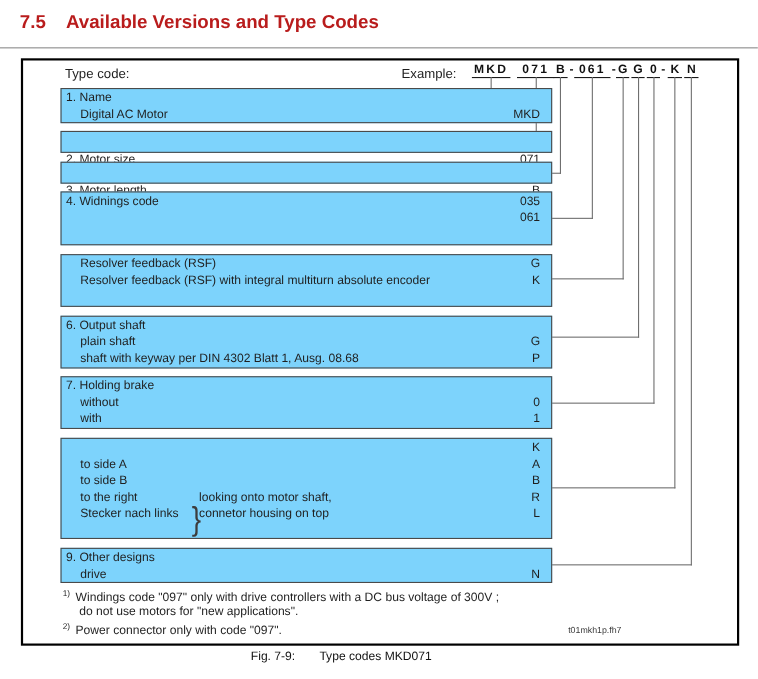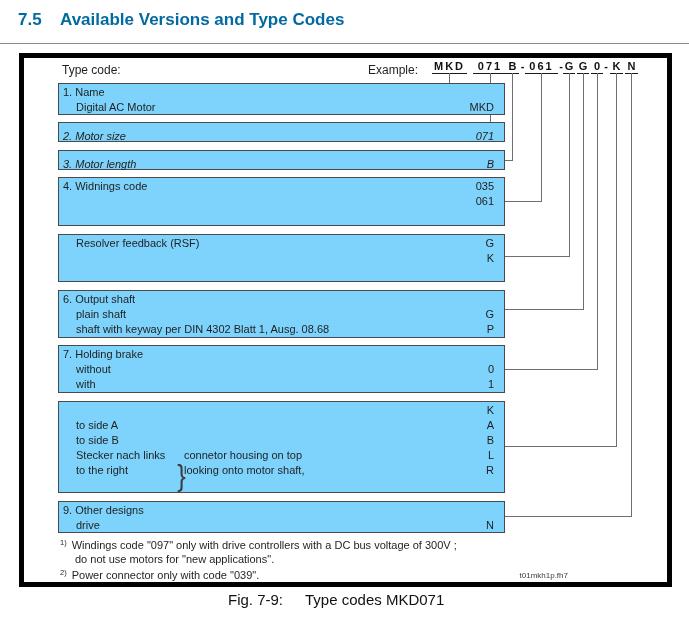--- a/index.html
+++ b/index.html
@@ -2,27 +2,27 @@
 <html><head>
 <meta charset="utf-8">
 <style>
   html,body{margin:0;padding:0;}
   body{
     width:689px;height:617px;position:relative;background:#ffffff;
     font-family:"Liberation Sans","DejaVu Sans",sans-serif;
     color:#1f1f1f;overflow:hidden;
   }
   
-  .title{position:absolute;left:18px;top:10px;font-size:17px;font-weight:bold;color:#0369a1;}
+  .title{position:absolute;left:18px;top:10px;font-size:17px;font-weight:bold;color:#b91c1c;}
   .title .secnum{display:inline-block;width:42px;}
   .hrule{position:absolute;left:0;top:43px;width:689px;height:0;border-top:1px solid #8a8a8a;}
   
   .outer{
     position:absolute;left:19px;top:53px;width:653px;height:534px;
-    border:5px solid #000000;box-sizing:border-box;
+    border:2px solid #000000;box-sizing:border-box;
   }
   .tclabel{position:absolute;left:38px;top:5px;font-size:12px;}
   .exlabel{position:absolute;left:344px;top:5px;font-size:12px;}
   
   .cg{
     position:absolute;top:2px;height:13px;line-height:13px;
     font-size:11px;font-weight:bold;color:#111;text-align:center;
     border-bottom:1.5px solid #1a1a1a;
   }
   .w3{letter-spacing:2px;}
@@ -40,35 +40,35 @@
   .tbox{
     position:absolute;left:34px;width:447px;box-sizing:border-box;
     border:1px solid #4a4a4a;background:#7dd3fc;
     font-size:11px;padding:1px 10px 0 4px;
   }
   .row{position:relative;height:15px;line-height:15px;white-space:nowrap;}
   .sub{padding-left:13px;}
   .val{position:absolute;right:0;top:0;}
   .supref{position:absolute;right:-11px;top:-2px;font-size:7.5px;}
   .supx{font-size:7.5px;vertical-align:4px;}
-  .single{padding-top:4px;font-style:italic;}
+  .single{padding-top:16px;}
   .single .row{height:18px;line-height:18px;}
   .lbl8{display:inline-block;width:108px;}
   .brace{
     position:absolute;left:117px;top:58px;width:18px;height:32px;
     font-size:30px;line-height:31px;font-weight:300;color:#3d3d3d;
     transform:scaleX(0.85);
   }
   
   .fn{position:absolute;left:36px;font-size:11px;white-space:nowrap;}
   .fn2{left:51px;}
   .fnm{font-size:7.5px;vertical-align:4px;margin-right:5px;}
   .fileref{position:absolute;left:394px;top:513px;width:150px;text-align:right;font-size:8px;color:#3a3a3a;}
   
-  .caption{position:absolute;left:228px;top:591px;font-size:15px;color:#111;white-space:nowrap;}
+  .caption{position:absolute;left:228px;top:591px;font-size:11px;color:#111;white-space:nowrap;}
   .caption .figlabel{margin-right:22px;}
 </style>
 </head>
 <body>
 
 <div class="title">
   <span class="secnum">7.5</span><span>Available Versions and Type Codes</span>
 </div>
 <div class="hrule"></div>
 
@@ -131,20 +131,21 @@
         <span class="val">061</span>
       </div>
   </div>
 
   <div class="tbox" style="top:176px;height:48px">
     <div class="row sub">
       <span>Resolver feedback (RSF)</span>
       <span class="val">G</span>
     </div>
     <div class="row sub">
+      <span>Resolver feedback (RSF) with integral multiturn absolute encoder</span>
       <span class="val">K</span>
     </div>
   </div>
 
   <div class="tbox" style="top:232px;height:48px">
     <div class="row"><span>6. Output shaft</span></div>
     <div class="row sub">
       <span>plain shaft</span>
       <span class="val">G</span>
     </div>
@@ -172,46 +173,46 @@
     </div>
     <div class="row sub">
       <span>to side A</span>
       <span class="val">A</span>
     </div>
     <div class="row sub">
       <span>to side B</span>
       <span class="val">B</span>
     </div>
     <div class="row sub">
+      <span class="lbl8">to the right</span><span>looking onto motor shaft,</span>
+      <span class="val">R</span>
+    </div>
+    <div class="row sub">
       <span class="lbl8">Stecker nach links</span><span>connetor housing on top</span>
       <span class="val">L</span>
     </div>
-    <div class="row sub">
-      <span class="lbl8">to the right</span><span>looking onto motor shaft,</span>
-      <span class="val">R</span>
-    </div>
     <div class="brace">}</div>
   </div>
 
   <div class="tbox" style="top:443px;height:32px">
     <div class="row"><span>9. Other designs</span></div>
     <div class="row sub">
       <span>drive</span>
       <span class="val">N</span>
     </div>
   </div>
 
   <div class="fn" style="top:480px">
     <sup class="fnm">1)</sup><span>Windings code "097" only with drive controllers with a DC bus voltage of 300V ;</span>
   </div>
   <div class="fn fn2" style="top:495px">
     <span>do not use motors for "new applications".</span>
   </div>
   <div class="fn" style="top:510px">
-    <sup class="fnm">2)</sup><span>Power connector only with code "039".</span>
+    <sup class="fnm">2)</sup><span>Power connector only with code "097".</span>
   </div>
 
   <div class="fileref">t01mkh1p.fh7</div>
 </div>
 
 <div class="caption">
   <span class="figlabel">Fig. 7-9:</span><span>Type codes MKD071</span>
 </div>
 
 </body></html>

